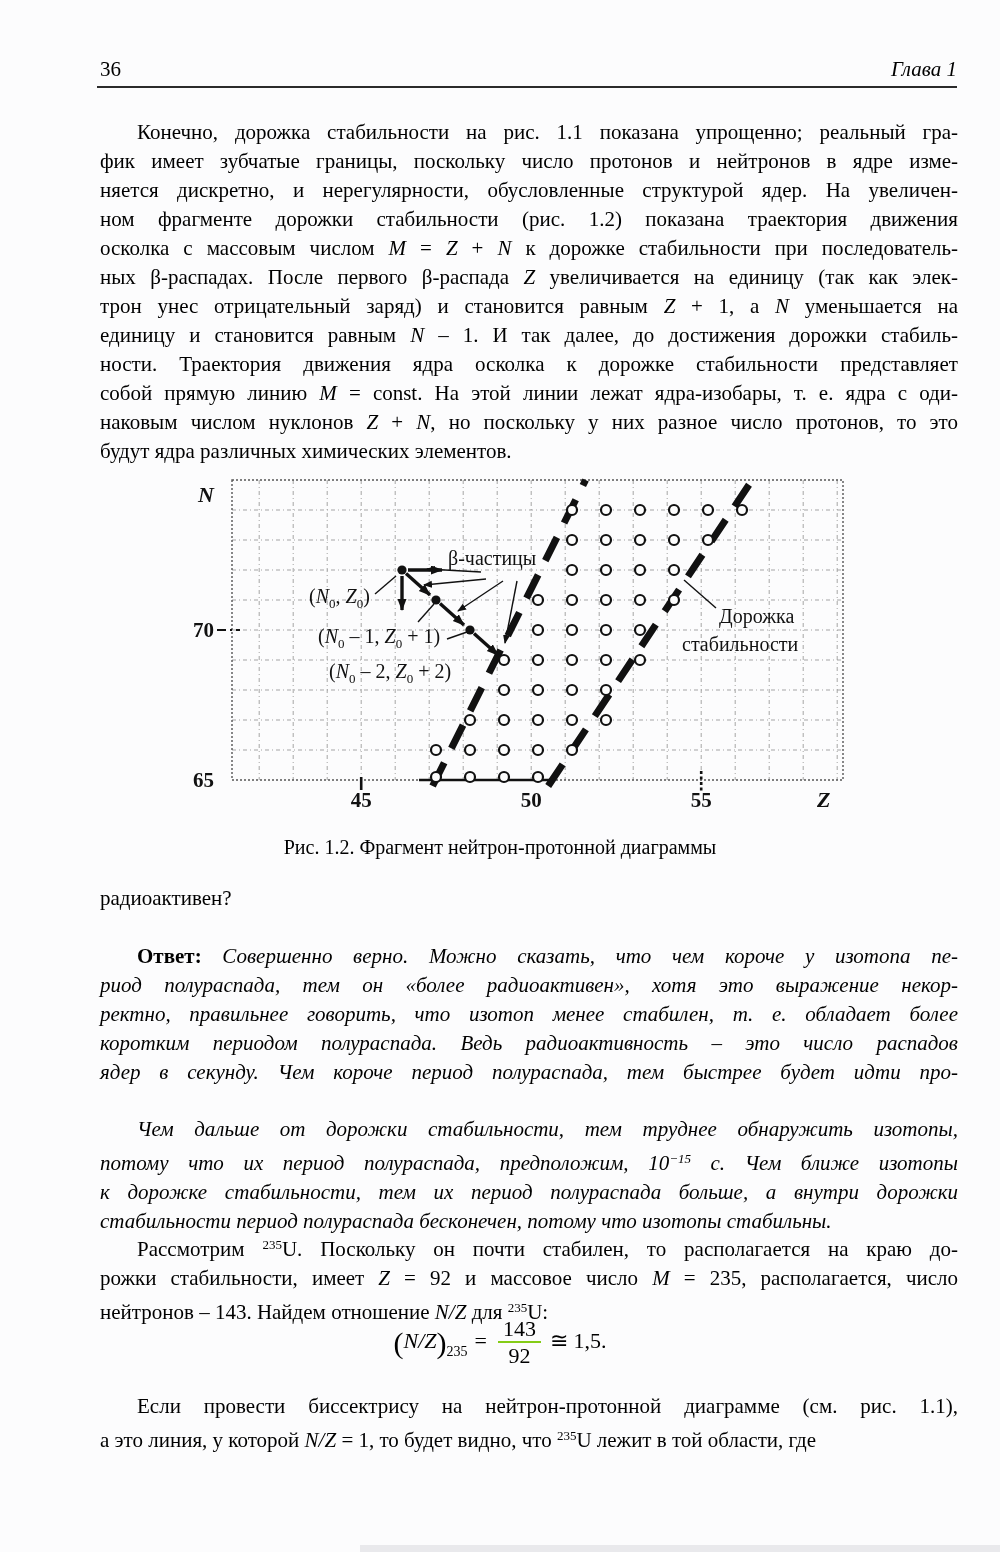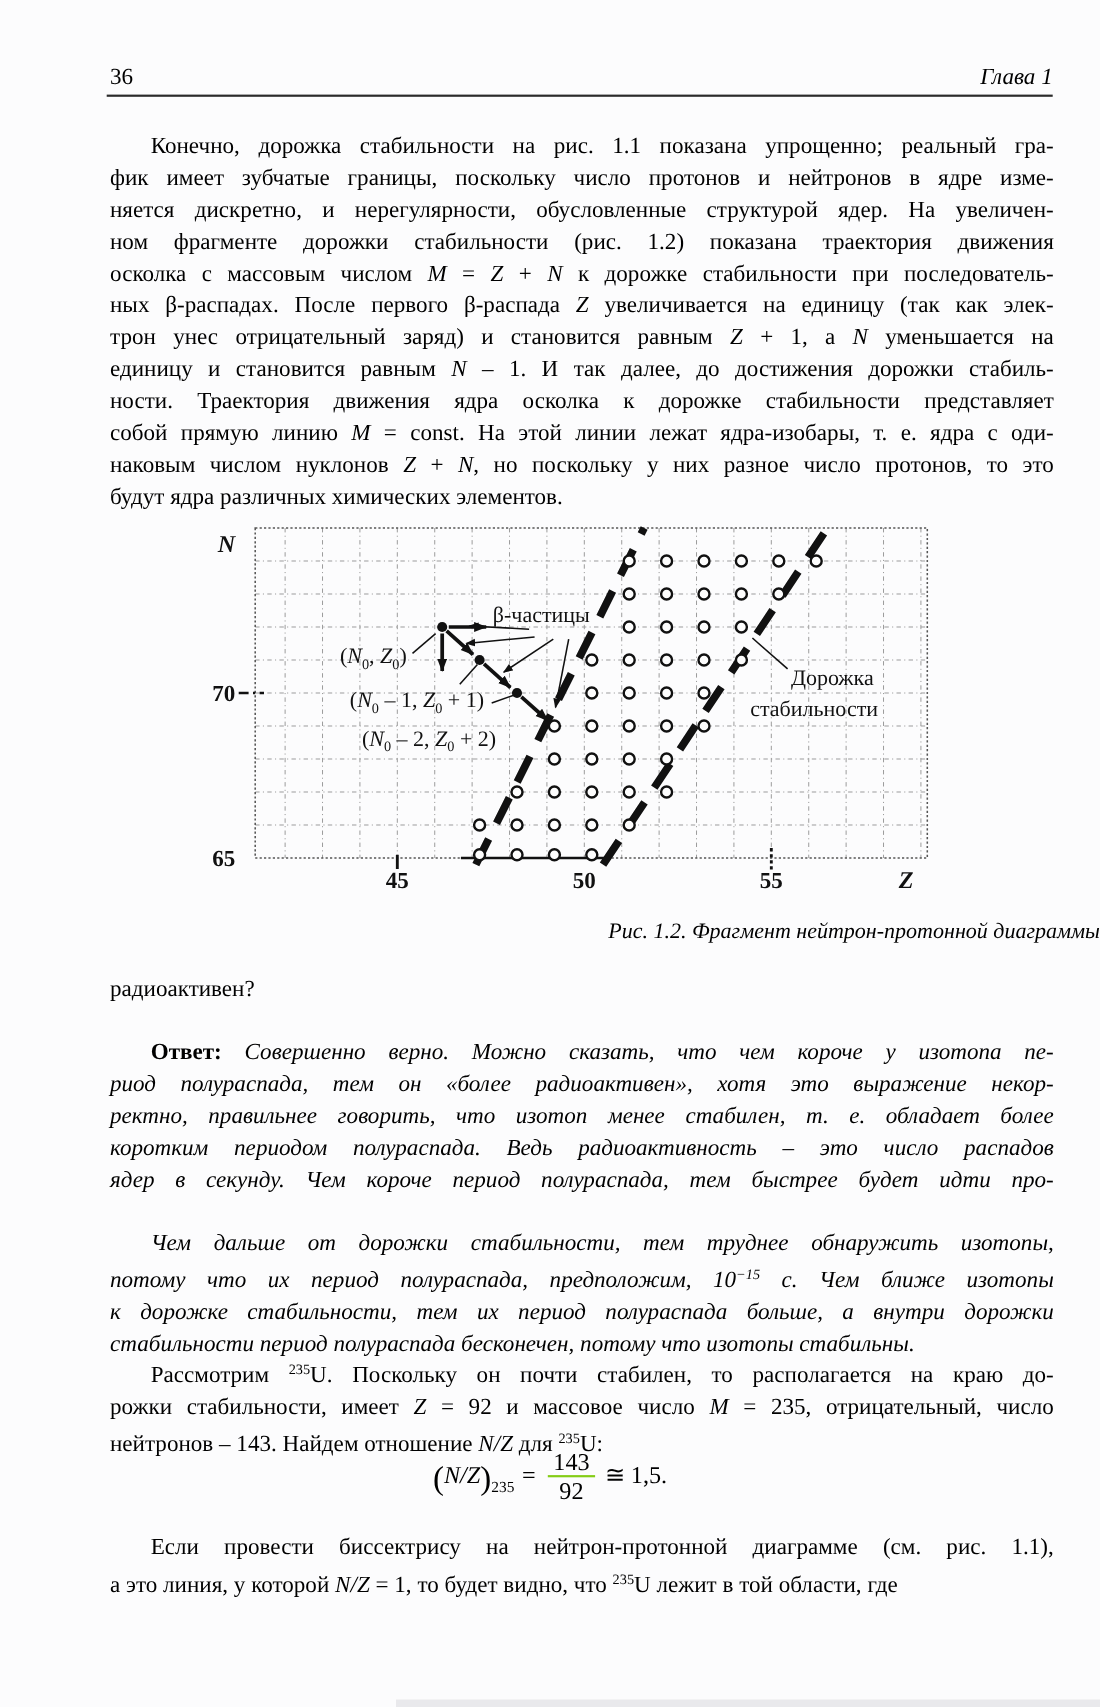--- a/index.html
+++ b/index.html
@@ -15,22 +15,22 @@
   .line.first{text-indent:37px;}
   .it{font-style:italic;}
   .bd{font-weight:bold;}
   .sp{font-size:13px;vertical-align:7px;}
   .fig{position:absolute;top:475px;left:185px;width:690px;height:350px;}
   .fig svg{display:block;}
   .fig text{font-family:"Liberation Serif","DejaVu Serif",serif;fill:#111;}
   .t20{font-size:20px;}
   .tick{font-size:21px;font-weight:bold;}
   .axl{font-size:22px;font-weight:bold;font-style:italic;}
-  .caption{position:absolute;top:836px;left:0;width:100%;text-align:right;
-           font-style:italic;font-size:20px;}
+  .caption{position:absolute;top:836px;left:0;width:100%;text-align:center;
+           font-size:20px;}
   .formula{position:absolute;top:1316px;left:0;width:100%;text-align:center;font-size:22px;}
   .fparen{font-size:30px;vertical-align:-5px;}
   .fvar{font-style:italic;}
   .fsub{font-size:14px;vertical-align:-8px;}
   .feq{padding:0 7px;}
   .frac{display:inline-block;vertical-align:-15px;text-align:center;line-height:1.15;margin:0 4px;}
   .fnum{display:block;border-bottom:2px solid #84cc16;padding:0 5px;}
   .fden{display:block;}
   .fapprox{padding:0 5px;}
   .scan-bar{position:absolute;bottom:0;left:360px;width:640px;height:7px;background:#e9e9ec;}
@@ -196,21 +196,21 @@
       <div class="line"><span class="it">ядер в секунду. Чем короче период полураспада, тем быстрее будет идти про-</span></div>
     </div>
   <div class="para" style="top:1115px">
       <div class="line first"><span class="it">Чем дальше от дорожки стабильности, тем труднее обнаружить изотопы,</span></div>
       <div class="line"><span class="it">потому что их период полураспада, предположим, 10</span><span class="it sp">−15</span><span class="it"> с. Чем ближе изотопы</span></div>
       <div class="line"><span class="it">к дорожке стабильности, тем их период полураспада больше, а внутри дорожки</span></div>
       <div class="line last"><span class="it">стабильности период полураспада бесконечен, потому что изотопы стабильны.</span></div>
     </div>
   <div class="para" style="top:1230px">
       <div class="line first"><span>Рассмотрим </span><span class="sp">235</span><span>U. Поскольку он почти стабилен, то располагается на краю до-</span></div>
-      <div class="line"><span>рожки стабильности, имеет </span><span class="it">Z</span><span> = 92 и массовое число </span><span class="it">M</span><span> = 235, отрицательный, число</span></div>
+      <div class="line"><span>рожки стабильности, имеет </span><span class="it">Z</span><span> = 92 и массовое число </span><span class="it">M</span><span> = 235, располагается, число</span></div>
       <div class="line last"><span>нейтронов – 143. Найдем отношение </span><span class="it">N/Z</span><span> для </span><span class="sp">235</span><span>U:</span></div>
     </div>
 
   <div class="formula">
     <span class="fparen">(</span><span class="fvar">N/Z</span><span class="fparen">)</span><span class="fsub">235</span><span class="feq">=</span><span class="frac"><span class="fnum">143</span><span class="fden">92</span></span><span class="fapprox">≅</span><span>1,5</span><span>.</span>
   </div>
 
   <div class="para" style="top:1392px">
       <div class="line first"><span>Если провести биссектрису на нейтрон-протонной диаграмме (см. рис. 1.1),</span></div>
       <div class="line last"><span>а это линия, у которой </span><span class="it">N/Z</span><span> = 1, то будет видно, что </span><span class="sp">235</span><span>U лежит в той области, где</span></div>

